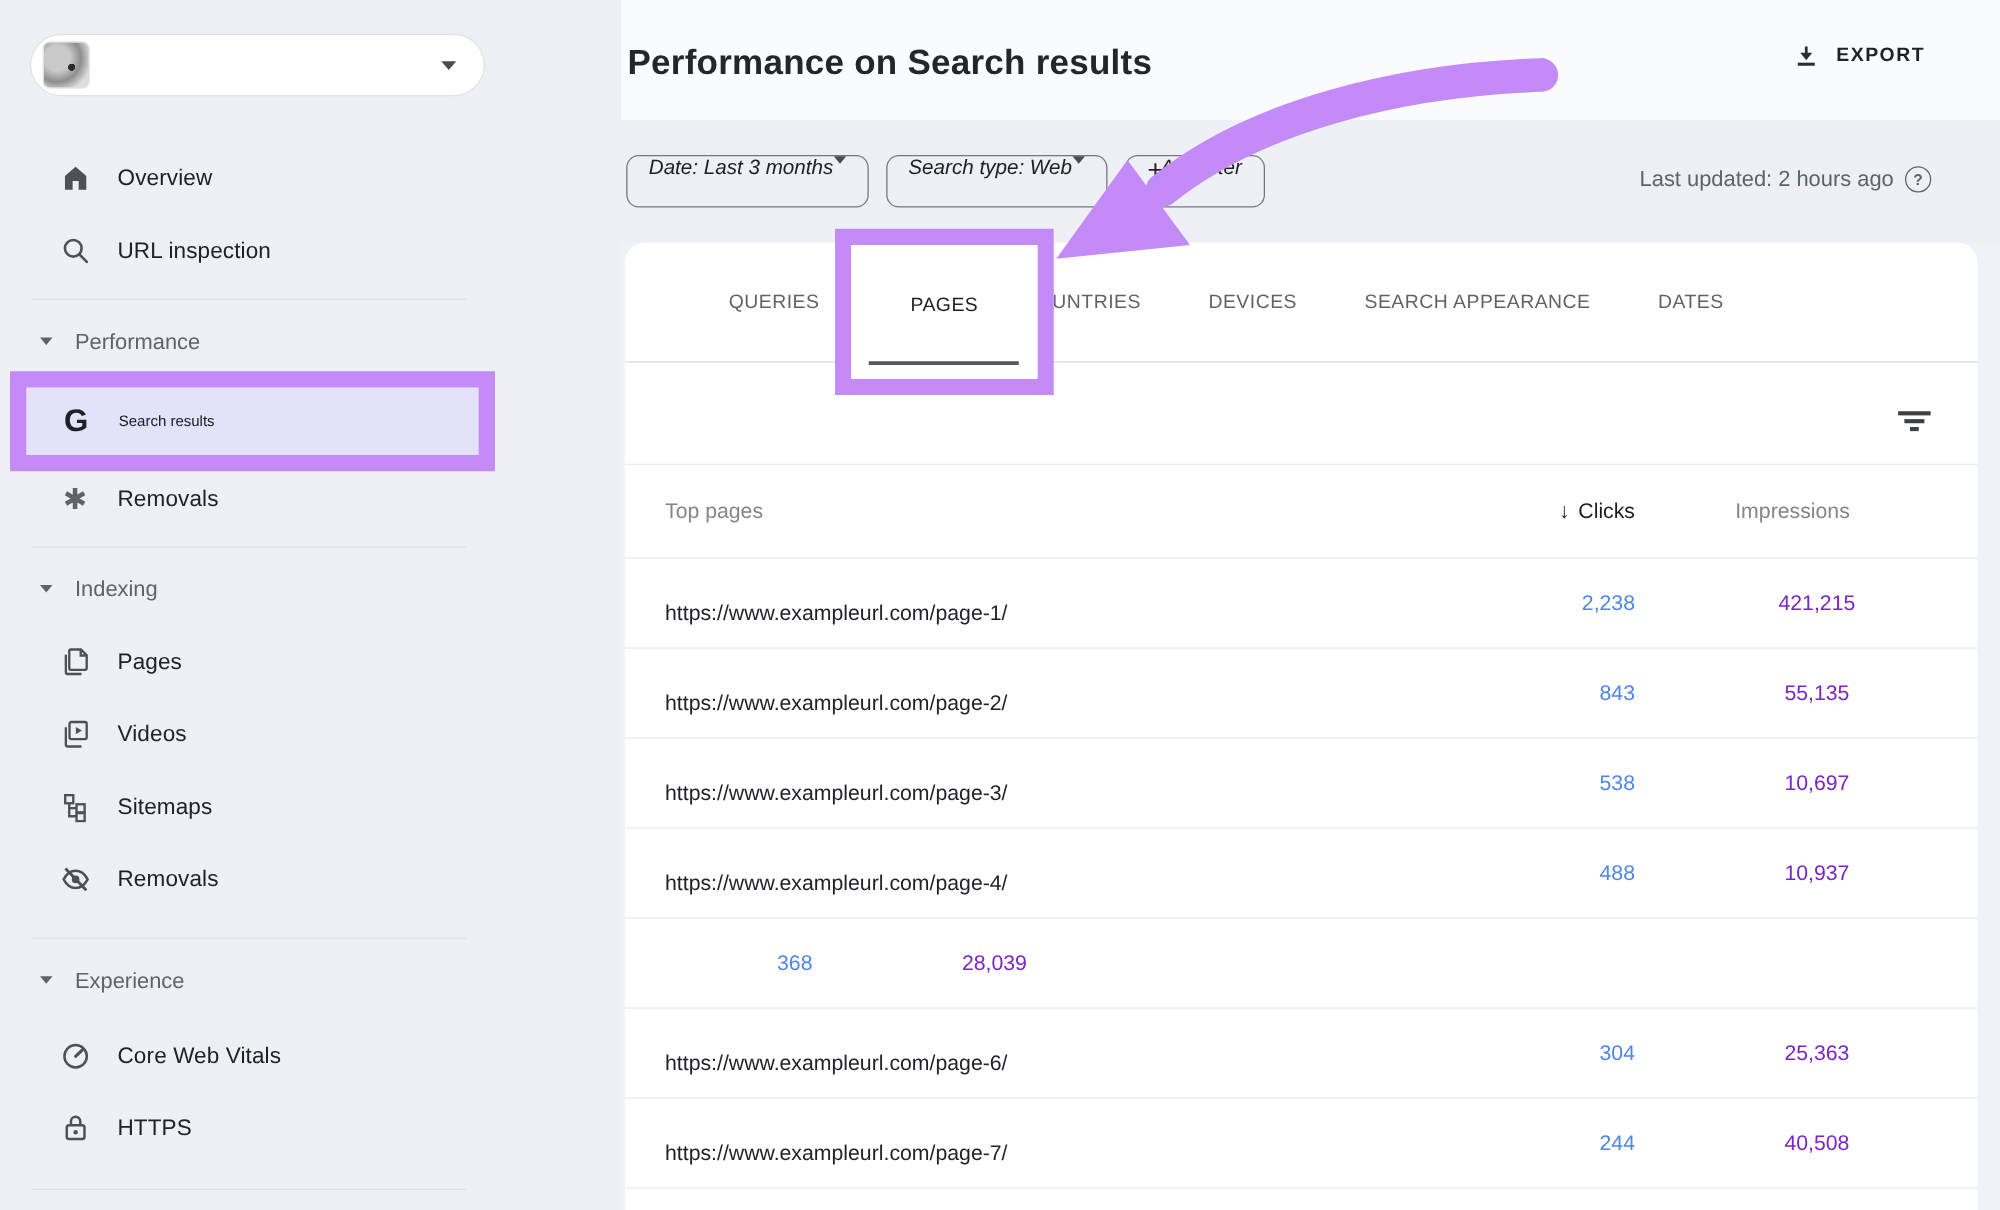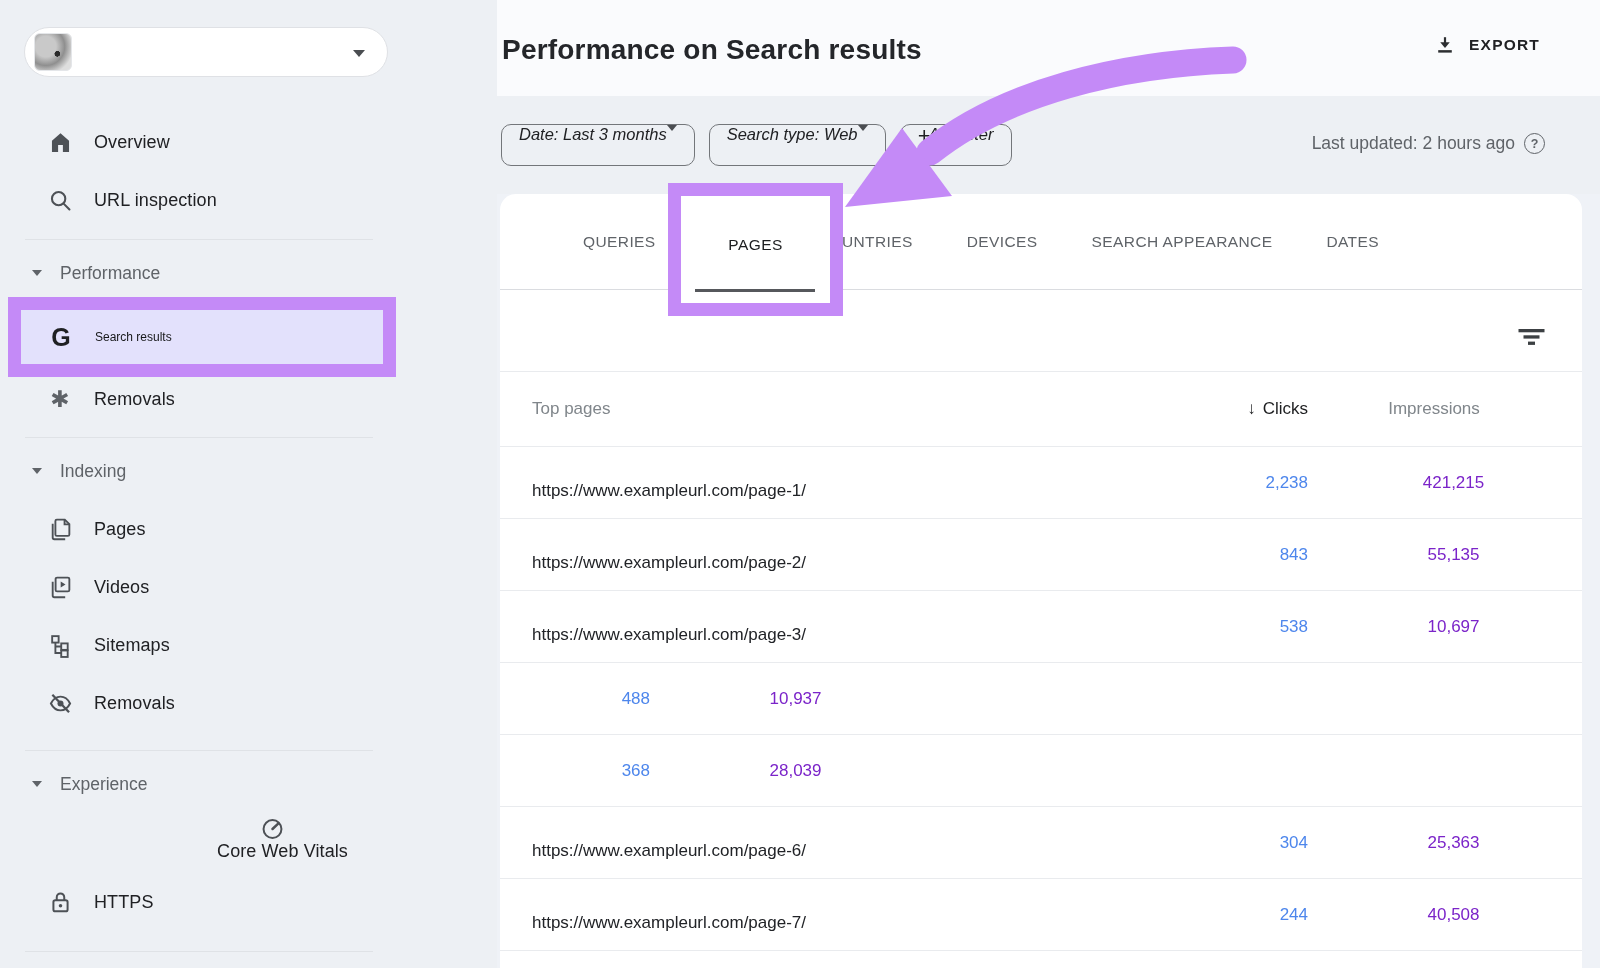--- a/index.html
+++ b/index.html
@@ -43,21 +43,21 @@
     margin-top:7px; margin-left:8px; width:388px; height:80px;
     border:13px solid #c48af7; background:#e3e1fc; background-clip:padding-box;
     display:flex; align-items:center; padding-left:27px; cursor:pointer;
   }
   .annot-box-side .nicon { width:26px; height:26px; display:flex; align-items:center; justify-content:center; }
   .annot-box-side .nlabel { margin-left:21px; font-size:12px; color:#17181a; }
   .g-glyph { font-size:25px; font-weight:700; color:#1f2023; line-height:1; }
   .asterisk-glyph { font-size:23px; color:#5f6368; line-height:1; }
 
   .nav-item.tight { height:52px; margin-top:-4px; }
-  .mt12 { margin-top:12px; } .mt14 { margin-top:14px;flex-direction:column; } .mt18 { margin-top:18px; } .mt20 { margin-top:20px; }
+  .mt12 { margin-top:12px; } .mt14 { margin-top:14px; } .mt18 { margin-top:18px; } .mt20 { margin-top:20px; }
 
   
   .main { position:absolute; left:497px; top:0; width:1103px; height:968px; background:#eff2f7; }
   .top-band { position:absolute; left:0; top:0; width:1103px; height:96px; background:#fafbfd; }
   .page-title { position:absolute; left:5px; top:34px; font-size:28px; color:#24262a; letter-spacing:.2px; }
   .export-btn { position:absolute; right:60px; top:34px; display:flex; align-items:center; gap:13px; cursor:pointer; }
   .export-label { font-size:15.5px; font-weight:700; letter-spacing:1.2px; color:#202124; }
 
   .filter-band { position:absolute; left:0; top:96px; width:1103px; height:98px; background:#edf0f4; }
   .chips { position:absolute; left:4px; top:28px; display:flex; gap:14px; }
@@ -323,20 +323,21 @@
         <span class="col-page">https://www.exampleurl.com/page-2/</span>
         <span class="col-clicks">843</span>
         <span class="col-impr">55,135</span>
       </div>
       <div class="trow card-pad-right">
         <span class="col-page">https://www.exampleurl.com/page-3/</span>
         <span class="col-clicks">538</span>
         <span class="col-impr">10,697</span>
       </div>
       <div class="trow card-pad-right">
+        <span class="col-page">https://www.exampleurl.com/page-4/</span>
         <span class="col-clicks">488</span>
         <span class="col-impr">10,937</span>
       </div>
       <div class="trow card-pad-right">
         <span class="col-clicks">368</span>
         <span class="col-impr">28,039</span>
       </div>
       <div class="trow card-pad-right">
         <span class="col-page">https://www.exampleurl.com/page-6/</span>
         <span class="col-clicks">304</span>

